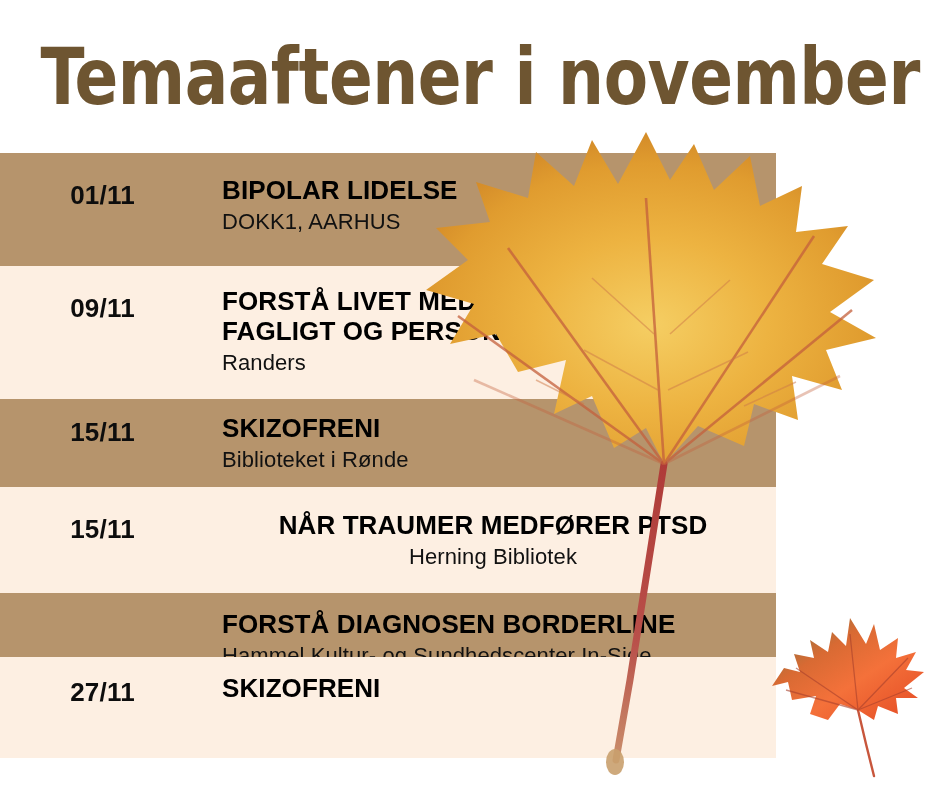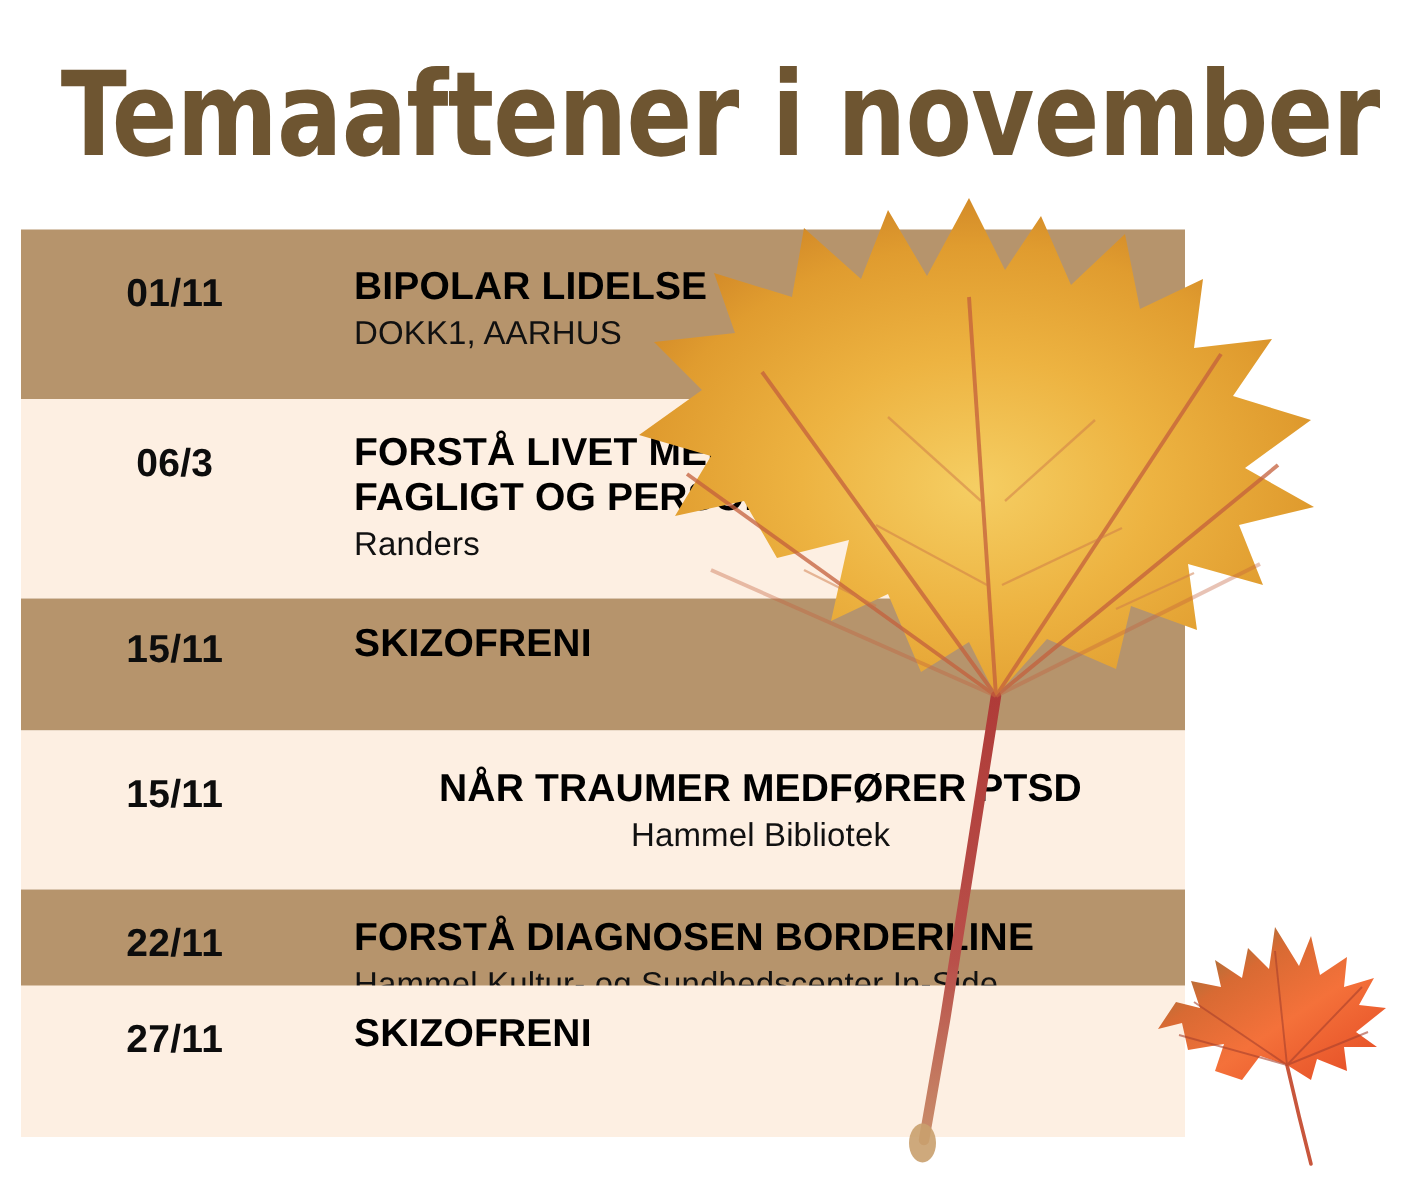--- a/index.html
+++ b/index.html
@@ -28,21 +28,21 @@
     white-space:nowrap;
     transform:scaleX(0.92);
     transform-origin:left center;
   }
 
   
   .rows{position:absolute;left:0;top:153px;width:940px;height:635px;}
   .row{
     position:absolute;left:0;width:776px;
     box-sizing:border-box;
-    display:flex;align-items:center;margin-left:14px;
+    display:flex;align-items:center;
   }
   .row.tan{background:#B6946C;}
   .row.cream{background:#FDEFE2;}
 
   .row-date{
     position:absolute;
     left:0;width:205px;
     text-align:center;
     color:#0d0d0d;
     font-size:26px;
@@ -113,45 +113,45 @@
 
     <div class="row tan r0">
       <div class="row-date">01/11</div>
       <div class="row-body">
         <div class="row-title">BIPOLAR LIDELSE</div>
         <div class="row-venue">DOKK1, AARHUS</div>
       </div>
     </div>
 
     <div class="row cream r1">
-      <div class="row-date">06/3</div>
+      <div class="row-date">09/11</div>
       <div class="row-body">
         <div class="row-title">FORSTÅ LIVET MED AUTISME UD FRA ET
 FAGLIGT OG PERSONLIGT PERSPEKTIV</div>
         <div class="row-venue">Randers</div>
       </div>
     </div>
 
     <div class="row tan r2">
       <div class="row-date">15/11</div>
       <div class="row-body">
         <div class="row-title">SKIZOFRENI</div>
+        <div class="row-venue">Biblioteket i Rønde</div>
       </div>
     </div>
 
     <div class="row cream r3">
       <div class="row-date">15/11</div>
       <div class="row-body">
         <div class="row-title">NÅR TRAUMER MEDFØRER PTSD</div>
-        <div class="row-venue">Hammel Bibliotek</div>
+        <div class="row-venue">Herning Bibliotek</div>
       </div>
     </div>
 
     <div class="row tan r4">
-      <div class="row-date">22/11</div>
       <div class="row-body">
         <div class="row-title">FORSTÅ DIAGNOSEN BORDERLINE</div>
         <div class="row-venue">Hammel Kultur- og Sundhedscenter In-Side</div>
       </div>
     </div>
 
     <div class="row cream r5">
       <div class="row-date">27/11</div>
       <div class="row-body">
         <div class="row-title">SKIZOFRENI</div>

